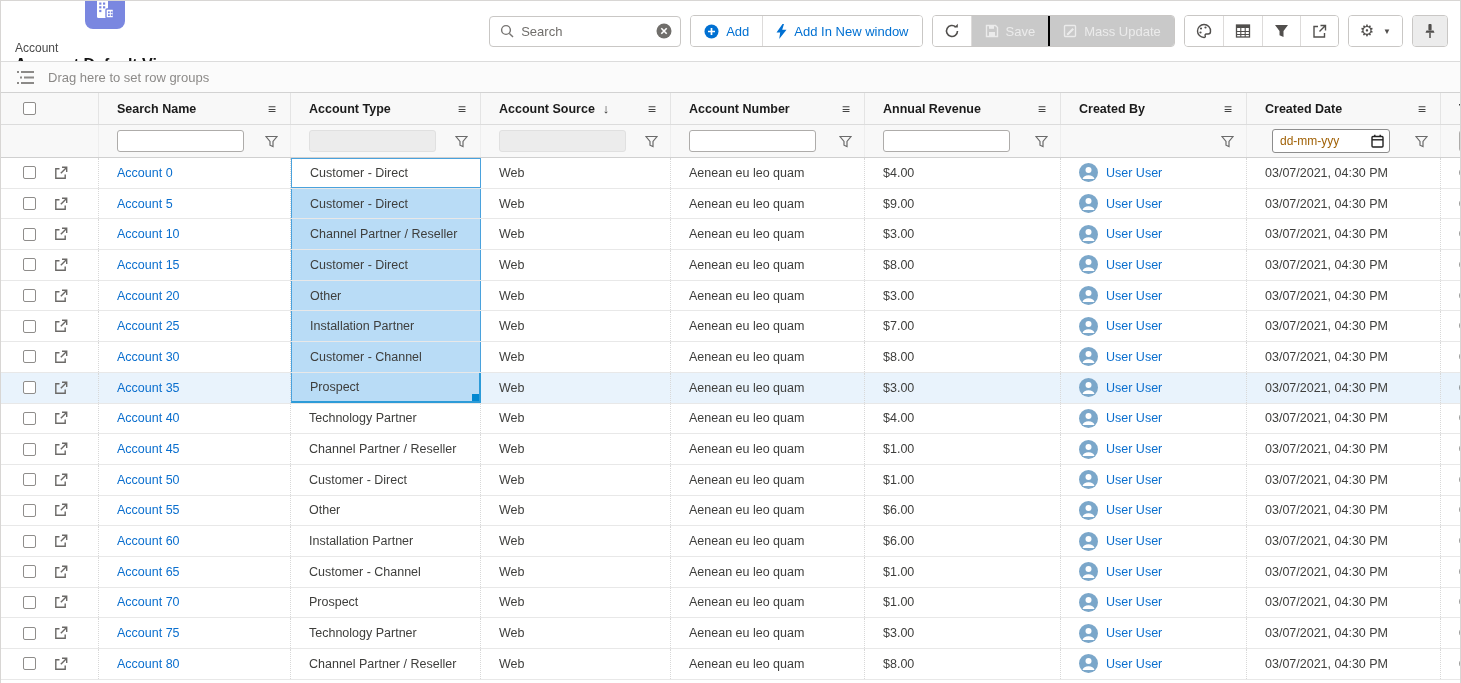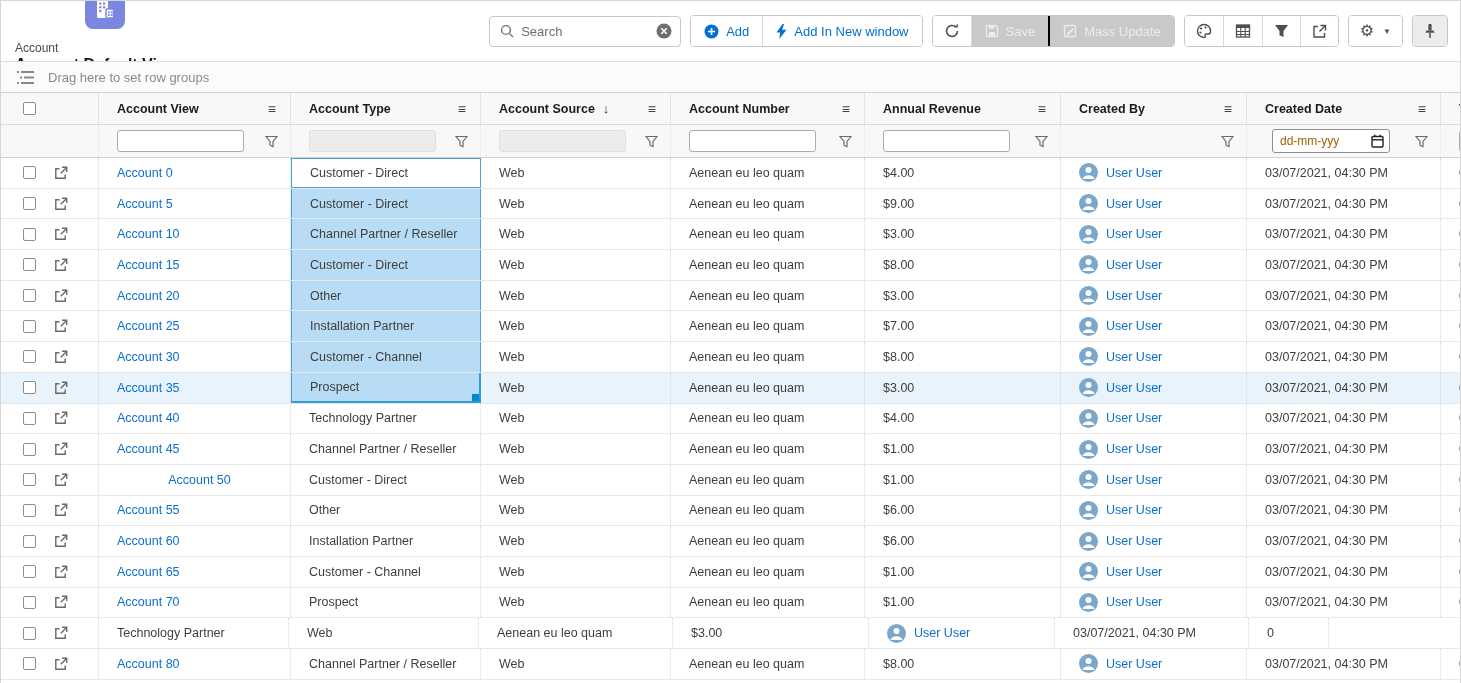--- a/index.html
+++ b/index.html
@@ -204,21 +204,21 @@
     </svg>
     <span>Drag here to set row groups</span>
   </div>
 
   <div class="grid">
     <div class="hdr-row" id="gridHeader">
         <div class="hdr-cell" style="width: 98px;">
           <span class="checkbox"></span>
         </div>
         <div class="hdr-cell" style="width: 192px;">
-          <span>Account View</span>
+          <span>Search Name</span>
           <span class="menu-ico" style="cursor: pointer;">≡</span>
         </div>
         <div class="hdr-cell" style="width: 190px;">
           <span>Account Type</span>
           <span class="menu-ico" style="cursor: pointer;">≡</span>
         </div>
         <div class="hdr-cell" style="width: 190px;">
           <span>Account Source</span>
           <span class="sort-ico">↓</span>
           <span class="menu-ico" style="cursor: pointer;">≡</span>
@@ -727,21 +727,21 @@
         <div class="row">
           <div class="cell sel-col" style="width: 98px;">
             <span class="checkbox"></span>
             <span class="extlink">
               <svg width="14" height="14" viewBox="0 0 14 14" style="cursor:pointer">
      <path d="M5.5 2.8 H1.8 v9.4 h9.4 V8.5" fill="none" stroke="#6b6967" stroke-width="1.4"></path>
      <path d="M8 1.3 h4.7 V6 M12.3 1.7 L6.8 7.2" fill="none" stroke="#6b6967" stroke-width="1.4"></path>
               </svg>
             </span>
           </div>
-          <div class="cell" style="width: 192px; justify-content: center;">
+          <div class="cell" style="width: 192px;">
             <a class="linktext" href="#">Account 50</a>
           </div>
           <div class="cell" style="width: 190px;">
             <span>Customer - Direct</span>
           </div>
           <div class="cell" style="width: 190px;">
             <span>Web</span>
           </div>
           <div class="cell" style="width: 194px;">
             <span>Aenean eu leo quam</span>
@@ -931,20 +931,23 @@
         </div>
         <div class="row">
           <div class="cell sel-col" style="width: 98px;">
             <span class="checkbox"></span>
             <span class="extlink">
               <svg width="14" height="14" viewBox="0 0 14 14" style="cursor:pointer">
      <path d="M5.5 2.8 H1.8 v9.4 h9.4 V8.5" fill="none" stroke="#6b6967" stroke-width="1.4"></path>
      <path d="M8 1.3 h4.7 V6 M12.3 1.7 L6.8 7.2" fill="none" stroke="#6b6967" stroke-width="1.4"></path>
               </svg>
             </span>
+          </div>
+          <div class="cell" style="width: 192px;">
+            <a class="linktext" href="#">Account 75</a>
           </div>
           <div class="cell" style="width: 190px;">
             <span>Technology Partner</span>
           </div>
           <div class="cell" style="width: 190px;">
             <span>Web</span>
           </div>
           <div class="cell" style="width: 194px;">
             <span>Aenean eu leo quam</span>
           </div>

